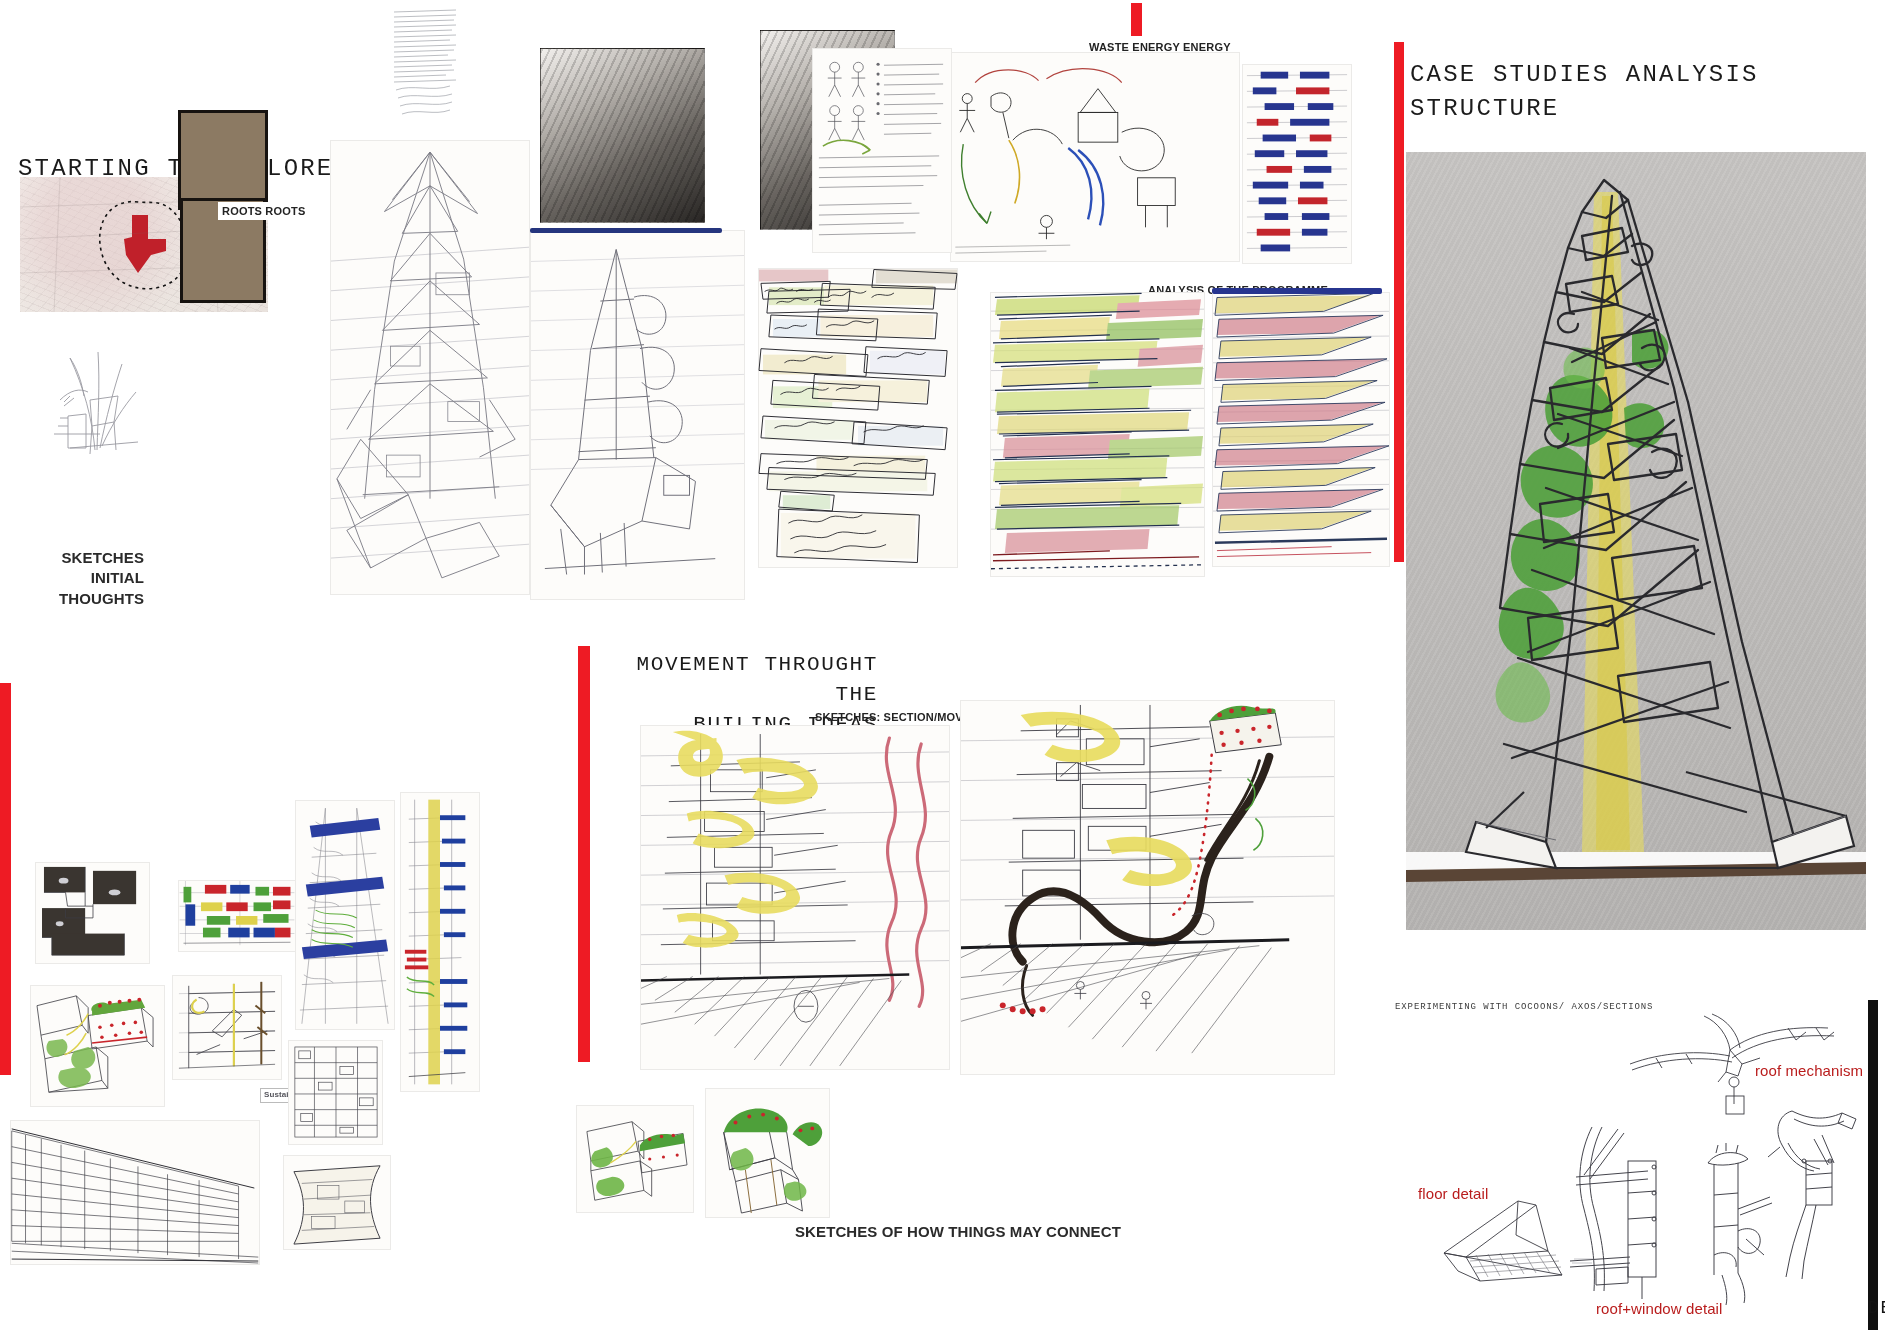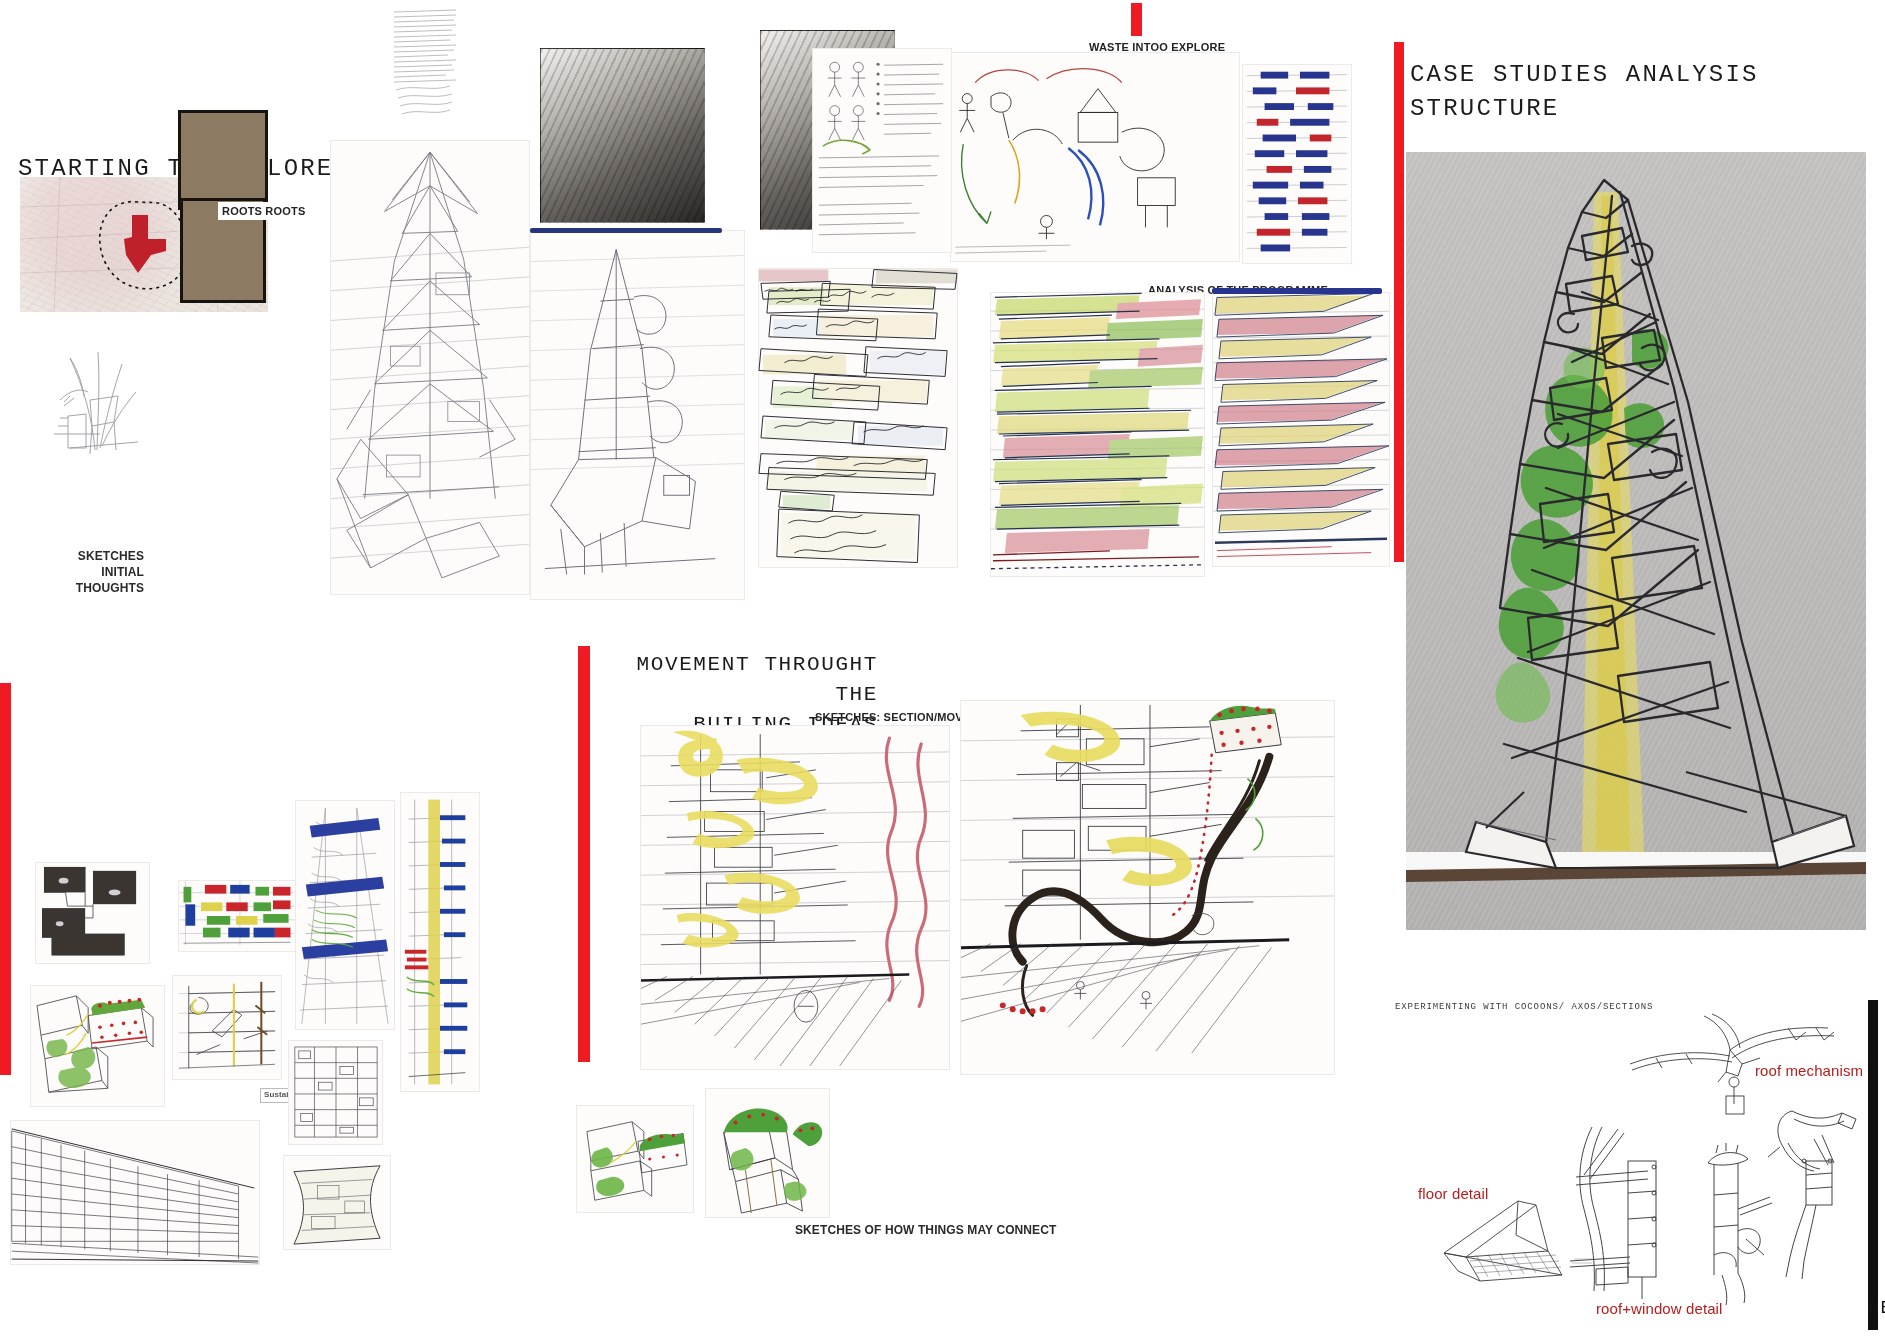--- a/index.html
+++ b/index.html
@@ -31,21 +31,21 @@
   .cap-sans {
     font-family: "Liberation Sans", sans-serif;
     font-size: 11px;
     font-weight: 700;
     color: #232323;
     letter-spacing: .2px;
     line-height: 1.3;
   }
   .cap-sans-sm {
     font-family: "Liberation Sans", sans-serif;
-    font-size: 12px;
+    font-size: 15px;
     font-weight: 700;
     color: #2a2a2a;
     letter-spacing: .1px;
     line-height: 1.35;
   }
   .cap-mono-sm {
     font-family: "Liberation Mono", monospace;
     font-size: 9px;
     color: #3c3c3c;
     letter-spacing: .6px;
@@ -265,21 +265,21 @@
         <path d="M14 340 L186 330"></path>
         <path d="M126 228 L166 252 L160 300 L112 292"></path>
         <rect x="134" y="246" width="26" height="20"></rect>
       </g>
     </svg>
   </div>
 
   <div class="abs" style="left:530px; top:228px; width:192px; height:5px; background:#25357e; border-radius:2px;"></div>
 
   <div class="abs red-rule" style="left:1131px; top:3px; width:11px; height:33px;"></div>
-  <div class="abs cap-sans" style="left:1089px; top:40px;">WASTE INTOO EXPLORE</div>
+  <div class="abs cap-sans" style="left:1089px; top:40px;">WASTE ENERGY ENERGY</div>
 
   <div class="abs paper" style="left:950px; top:52px; width:290px; height:210px;">
     <svg class="svgwrap" viewBox="0 0 290 210">
       <g stroke="#b2443f" stroke-width="1.2" fill="none">
         <path d="M24 30 C 40 12 76 14 88 28"></path>
         <path d="M96 26 C 120 10 160 14 172 30"></path>
       </g>
       <g stroke="#2a2a2a" stroke-width=".9" fill="none">
         <circle cx="16" cy="46" r="5"></circle>
           <path d="M16 51 L16 66 M8 58 L24 58 M16 66 L9 80 M16 66 L23 80"></path>

